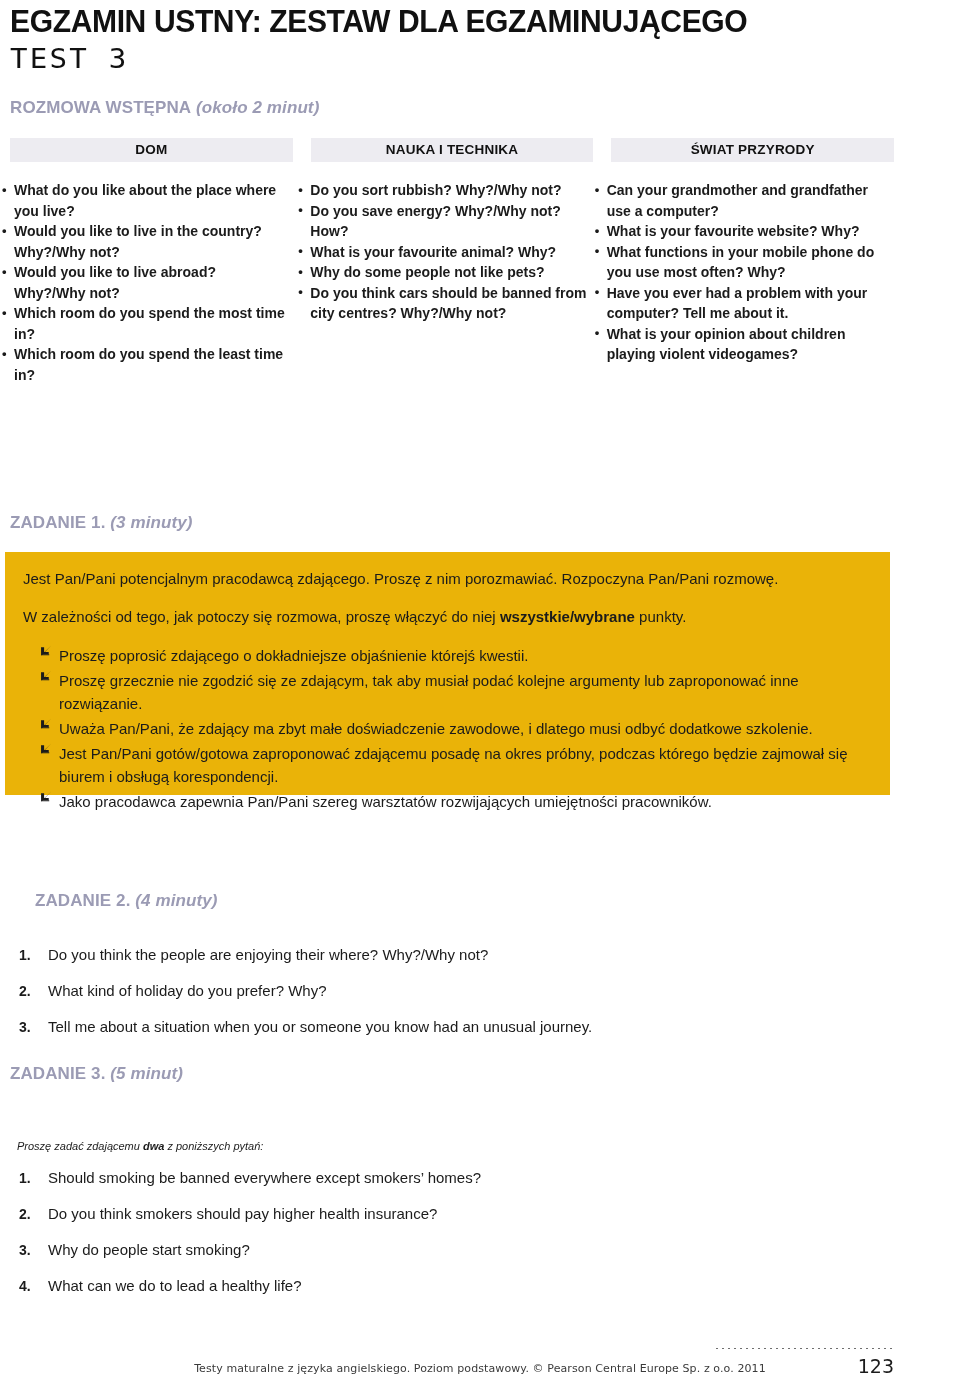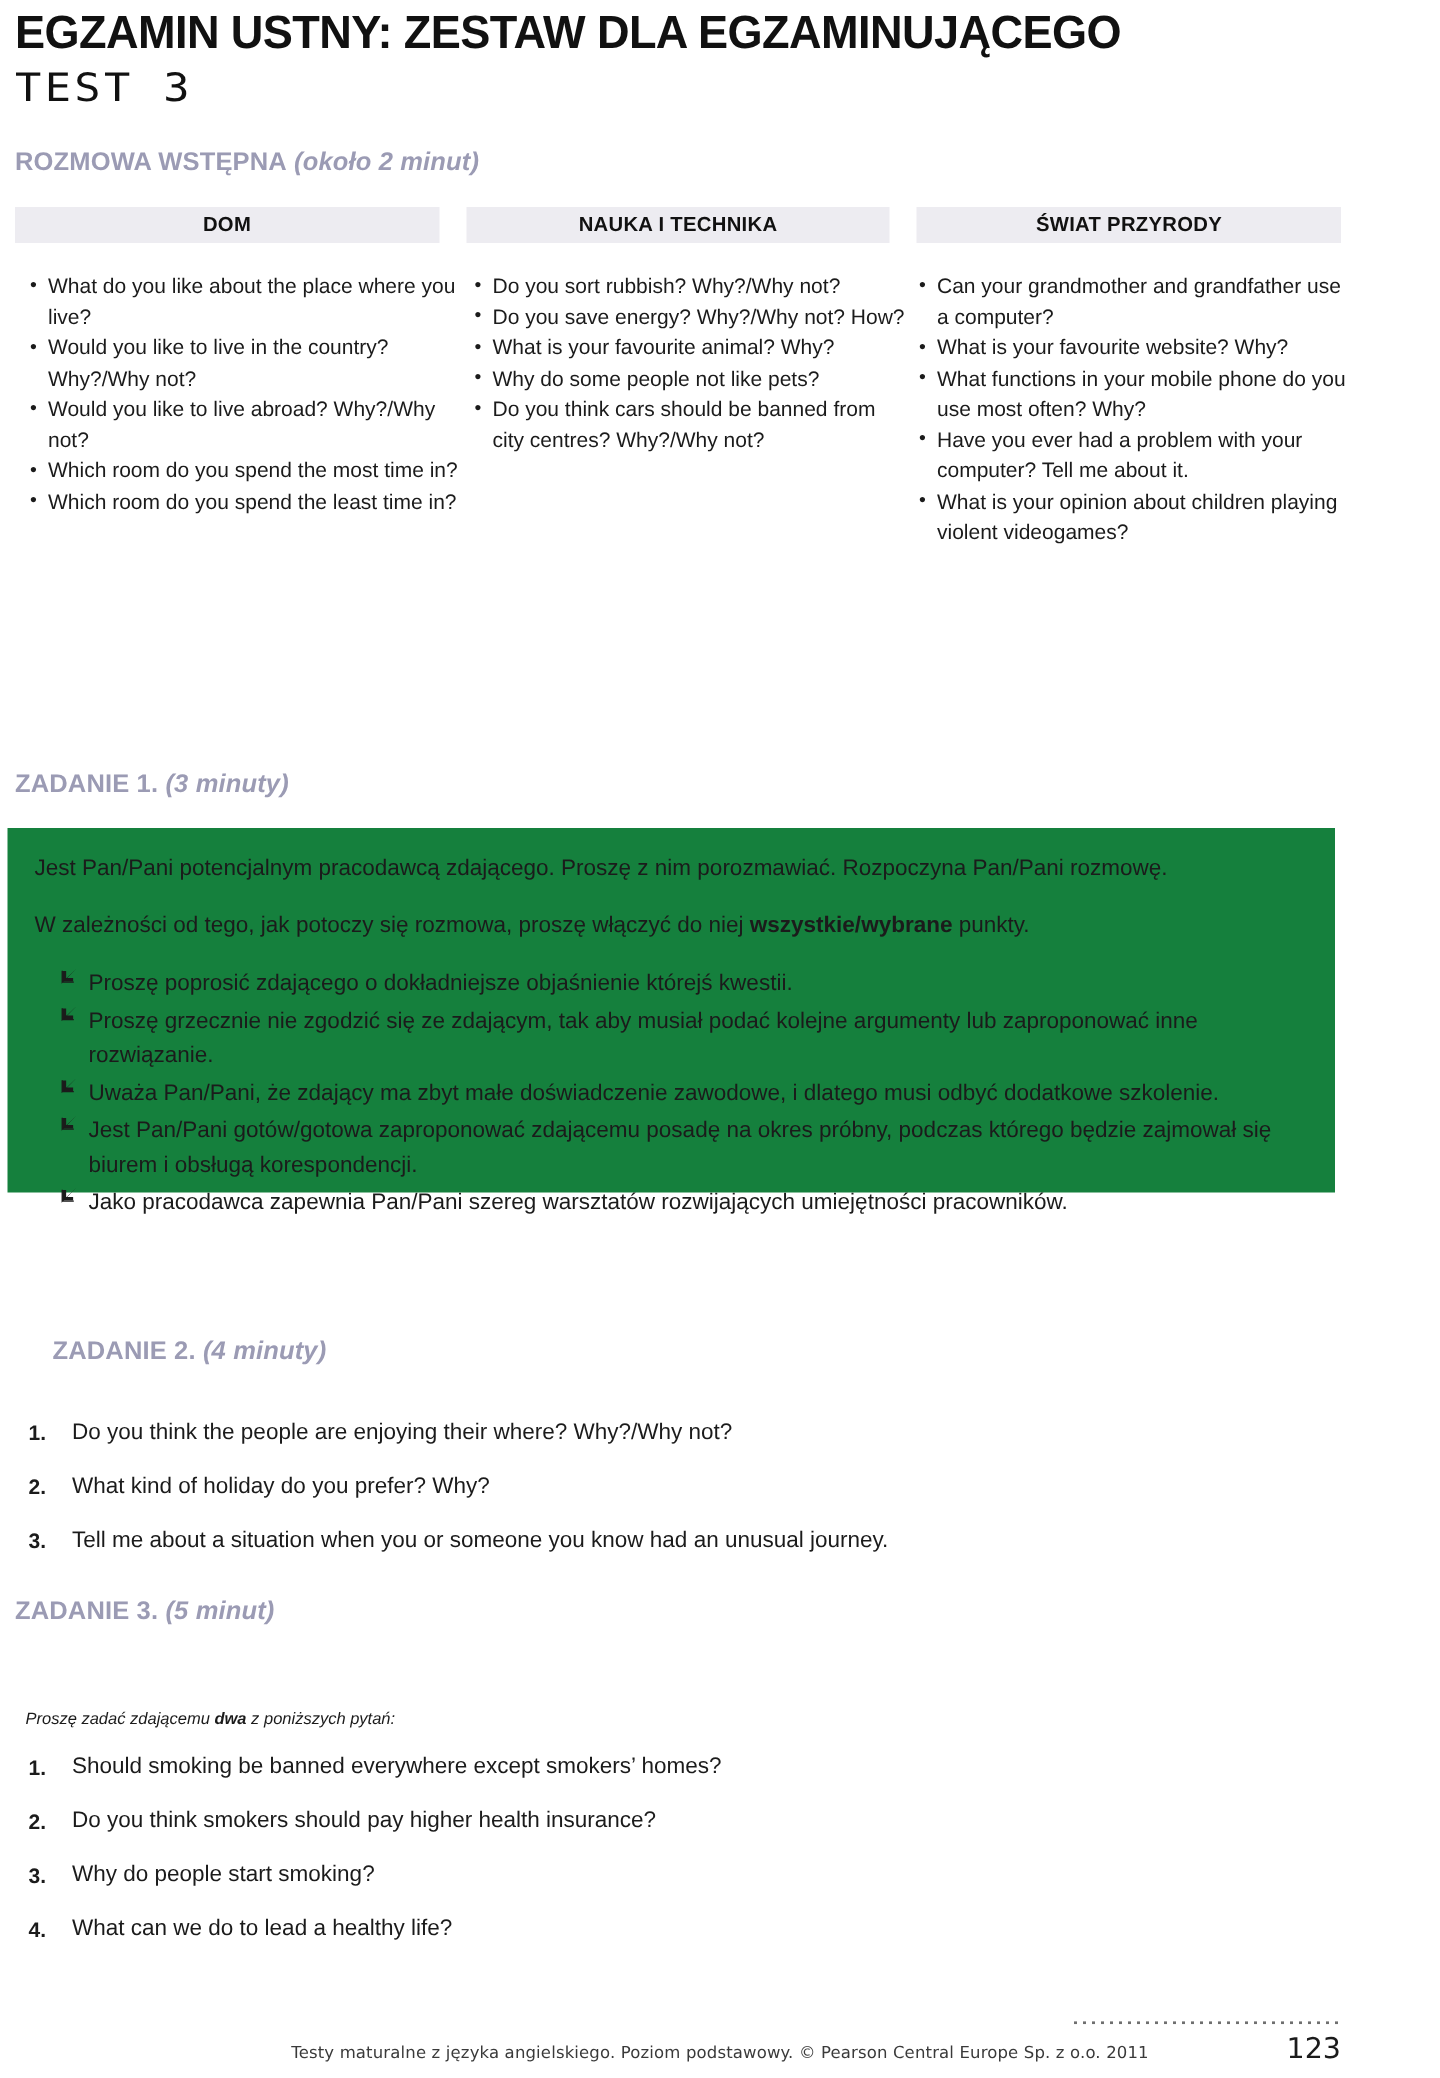--- a/index.html
+++ b/index.html
@@ -76,25 +76,26 @@
     font-weight: bold;
     font-size: 13.5px;
     letter-spacing: 0.2px;
     color: #111111;
     flex: 1 1 0;
   }
 
   
   .cols {
     position: absolute;
-    left: 18px;
+    left: 0;
     top: 180px;
     width: 884px;
     display: flex;
     gap: 5px;
+    font-weight: bold;
   }
   .col { flex: 1 1 0; }
   .col ul {
     margin: 0;
     padding: 0;
     list-style: none;
   }
   .col li {
     position: relative;
     padding-left: 14px;
@@ -113,21 +114,21 @@
   }
 
   
   .zad1-head { position: absolute; left: 10px; top: 513px; }
   .gray-panel {
     position: absolute;
     left: 5px;
     top: 552px;
     width: 885px;
     height: 243px;
-    background: #15803d;
+    background: #eab308;
     padding: 16px 18px 10px 18px;
   }
   .gp-para {
     font-size: 15px;
     line-height: 22px;
     margin: 0 0 16px 0;
     color: #1b1b1b;
   }
   .gp-para.second { margin-bottom: 7px; }
   .gp-para b { font-weight: bold; }

